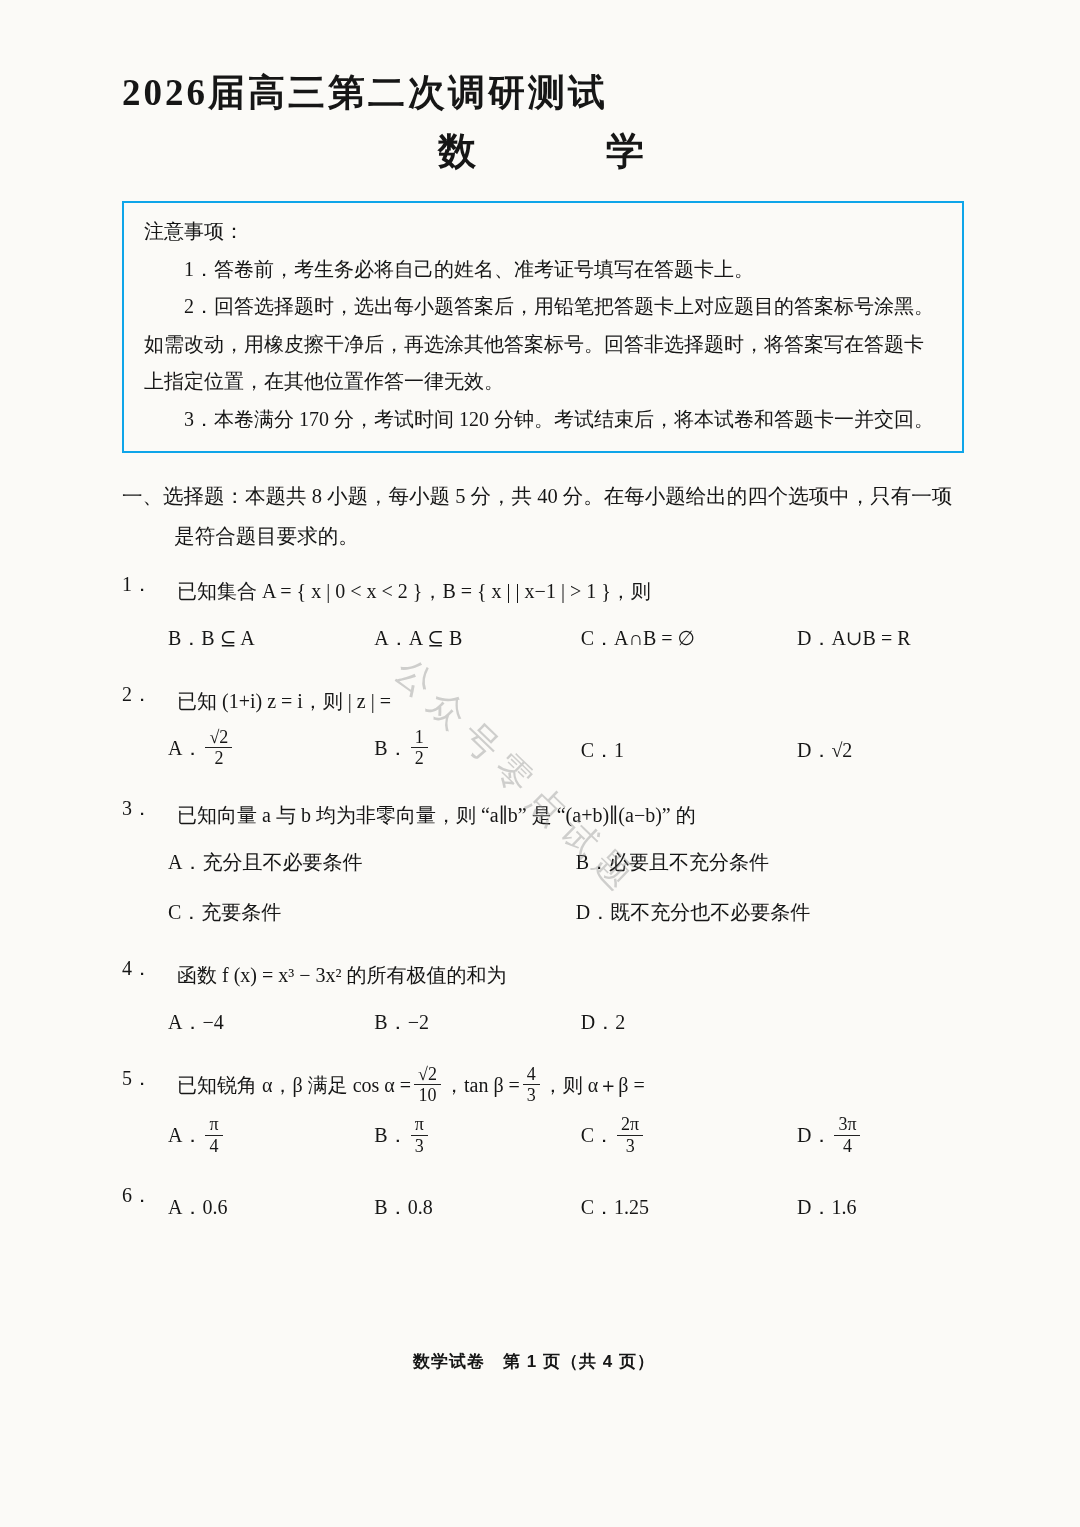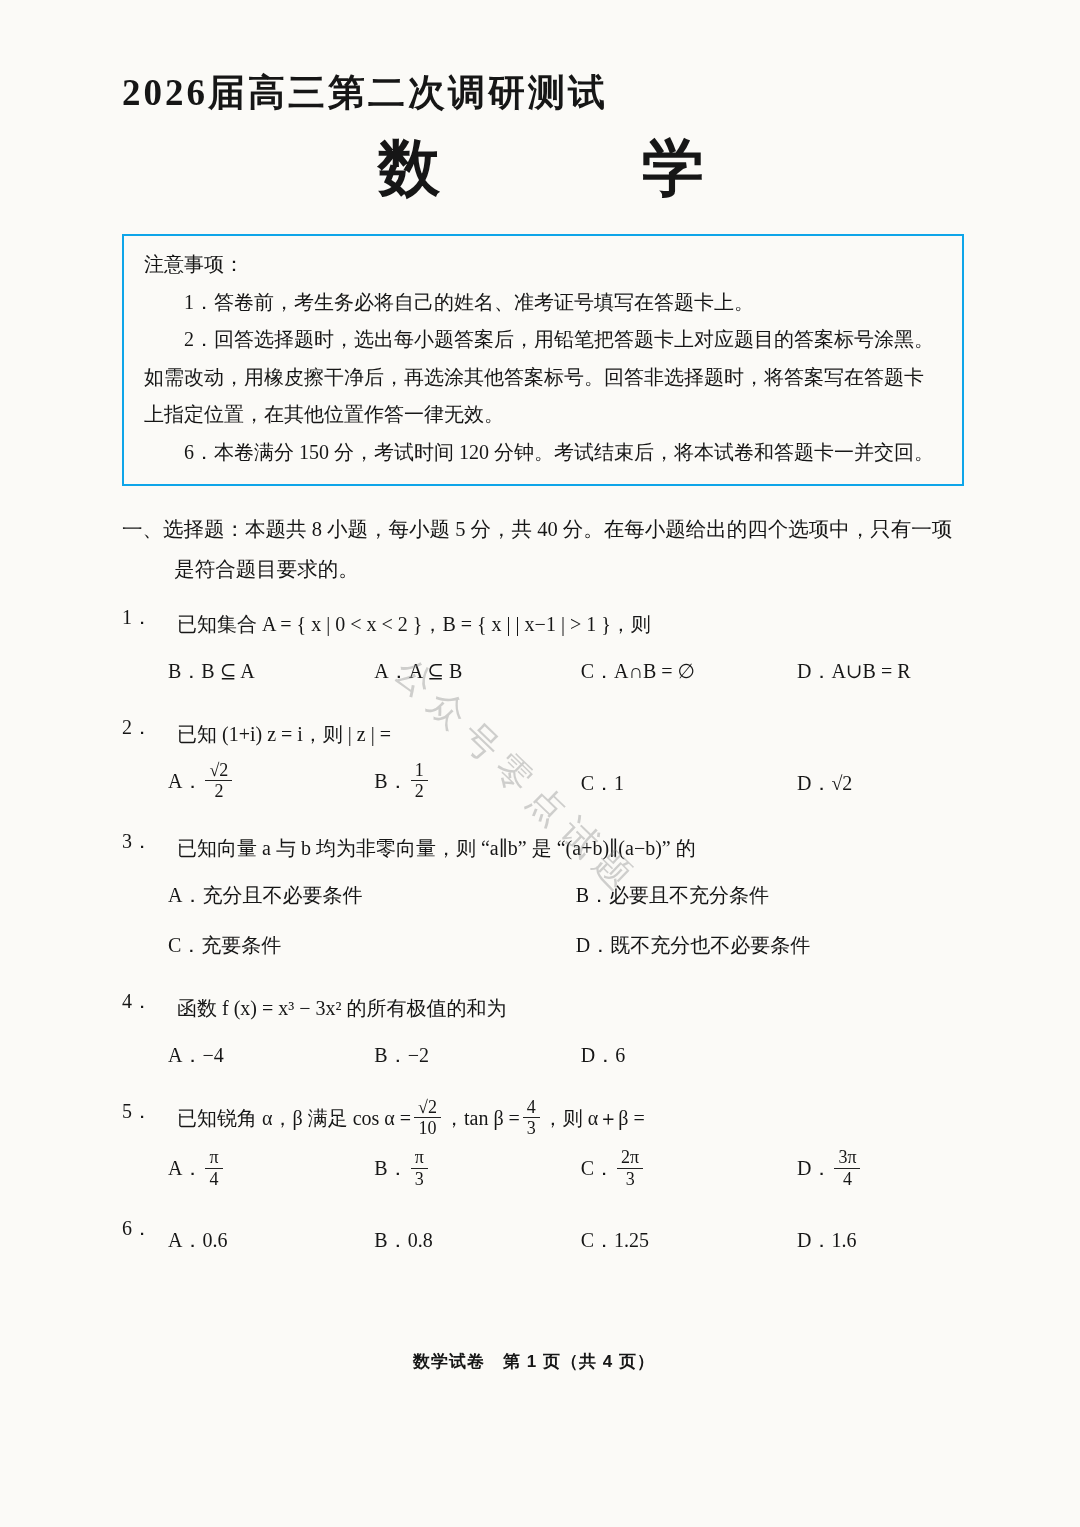--- a/index.html
+++ b/index.html
@@ -9,21 +9,21 @@
     background: #fbfaf7; color: #161616; overflow: hidden;
     font-family: "Liberation Serif", "DejaVu Serif", serif;
   }
   .inner { padding: 62px 116px 0 122px; }
 
   .title {
     text-align: left; font-size: 37px; font-weight: 700;
     letter-spacing: 3px; margin: 6px 0 6px;
   }
   .subject {
-    text-align: center; font-size: 62px; font-weight: 700;
+    text-align: center; font-size: 38px; font-weight: 700;
     letter-spacing: 4px; margin: 8px 0 24px;
   }
 
   .notice {
     border: 2px solid #0ea5e9; padding: 10px 20px 12px;
     font-size: 20px; line-height: 1.88;
   }
   .notice-heading { margin: 0; }
   .notice p { margin: 0; text-indent: 2em; }
 
@@ -72,21 +72,21 @@
   <div class="watermark">公众号零点试题</div>
 
   <div class="inner">
     <h1 class="title">2026届高三第二次调研测试</h1>
     <h2 class="subject">数　　　学</h2>
 
     <div class="notice">
       <p class="notice-heading" style="text-indent:0;">注意事项：</p>
       <p>1．答卷前，考生务必将自己的姓名、准考证号填写在答题卡上。</p>
       <p>2．回答选择题时，选出每小题答案后，用铅笔把答题卡上对应题目的答案标号涂黑。如需改动，用橡皮擦干净后，再选涂其他答案标号。回答非选择题时，将答案写在答题卡上指定位置，在其他位置作答一律无效。</p>
-      <p>6．本卷满分 150 分，考试时间 120 分钟。考试结束后，将本试卷和答题卡一并交回。</p>
+      <p>3．本卷满分 170 分，考试时间 120 分钟。考试结束后，将本试卷和答题卡一并交回。</p>
     </div>
 
     <p class="section-heading">一、选择题：本题共 8 小题，每小题 5 分，共 40 分。在每小题给出的四个选项中，只有一项是符合题目要求的。</p>
 
     <div class="q">
       <span class="qnum">1．</span>
       <div class="qbody">
         <div class="stem">已知集合 A = { x | 0 &lt; x &lt; 2 }，B = { x | | x−1 | &gt; 1 }，则</div>
         <div class="opts opts-4">
           <span class="opt">B．B ⊆ A</span>
@@ -133,21 +133,21 @@
       </div>
     </div>
 
     <div class="q">
       <span class="qnum">4．</span>
       <div class="qbody">
         <div class="stem">函数 f (x) = x³ − 3x² 的所有极值的和为</div>
         <div class="opts opts-4">
           <span class="opt">A．−4</span>
           <span class="opt">B．−2</span>
-          <span class="opt">D．6</span>
+          <span class="opt">D．2</span>
         </div>
       </div>
     </div>
 
     <div class="q">
       <span class="qnum">5．</span>
       <div class="qbody">
         <div class="stem">
           <span>已知锐角 α，β 满足 cos α =</span><span class="frac">
               <span class="fnum">√2</span>

